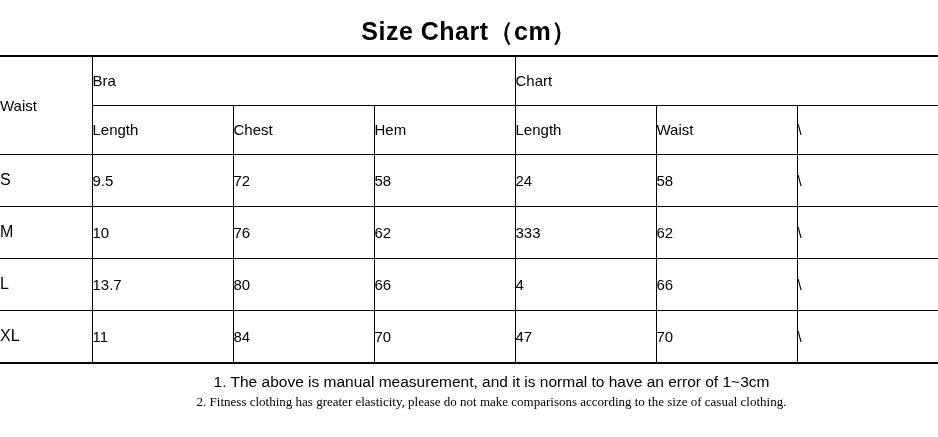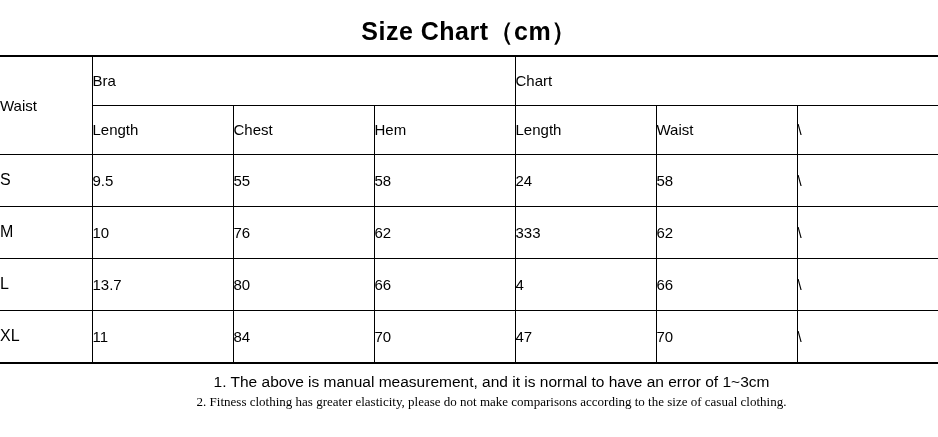--- a/index.html
+++ b/index.html
@@ -120,21 +120,21 @@
         <th class="sub-head">Hem</th>
         <th class="sub-head">Length</th>
         <th class="sub-head">Waist</th>
         <th class="sub-head">\</th>
       </tr>
     </thead>
     <tbody>
       <tr class="data-row">
         <td class="size-cell">S</td>
         <td>9.5</td>
-        <td>55</td>
+        <td>72</td>
         <td>58</td>
         <td>24</td>
         <td>58</td>
         <td>\</td>
       </tr>
       <tr class="data-row">
         <td class="size-cell">M</td>
         <td>10</td>
         <td>76</td>
         <td>62</td>

